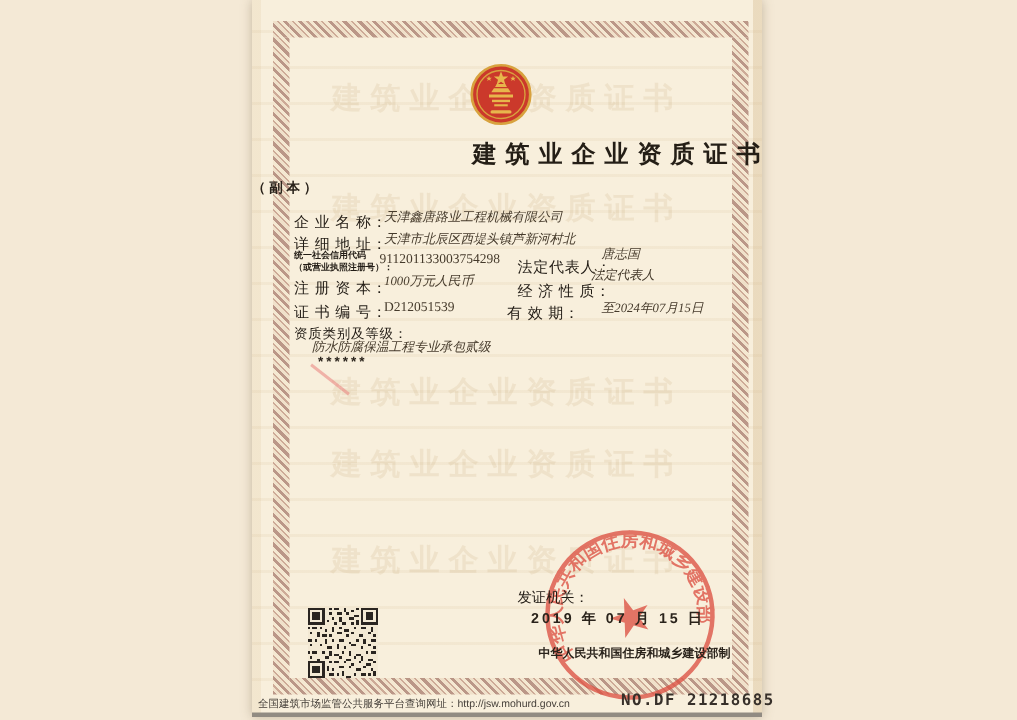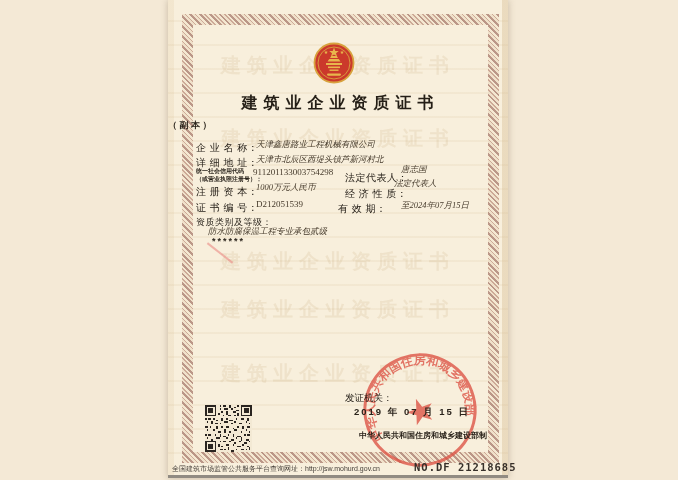--- a/index.html
+++ b/index.html
@@ -12,21 +12,21 @@
       linear-gradient(90deg, rgba(226,204,166,0.25) 0 6px, rgba(0,0,0,0) 6px 334px, rgba(214,188,146,0.4) 334px 340px);
     box-shadow:0 0 7px rgba(110,90,60,0.35);}
   .lace{position:absolute;left:14px;top:14px;right:9px;bottom:15px;
     border:11px solid transparent;
     border-image:repeating-linear-gradient(45deg,#b1887a 0 2px,rgba(238,221,197,0.95) 2px 4px,#c69e8c 4px 5px,rgba(243,230,207,0.95) 5px 7px) 11;
     opacity:0.85;}
   .wm{position:absolute;left:0;width:100%;text-align:center;white-space:nowrap;
     font-size:20px;font-weight:bold;letter-spacing:6px;color:rgba(186,152,104,0.15);
     font-family:"Liberation Serif",serif;pointer-events:none;}
   .emblem{position:absolute;left:145px;top:42px;width:42px;height:42px;}
-  .title{position:absolute;left:0;top:93px;width:100%;text-align:center;
+  .title{position:absolute;left:0;top:93px;width:100%;text-align:right;
     font-size:16px;font-weight:bold;color:#241e16;letter-spacing:1px;
     font-family:"Liberation Serif",serif;}
   .subtitle{position:absolute;left:0;top:119px;width:100%;text-align:left;
     font-size:9px;font-weight:bold;color:#2a231b;}
   .lbl{position:absolute;font-size:10px;font-weight:normal;color:#221c15;letter-spacing:0.5px;white-space:nowrap;}
   .lbl-sm{position:absolute;font-size:6px;font-weight:bold;color:#221c15;line-height:1.25;white-space:nowrap;}
   .val{position:absolute;font-size:8.5px;font-style:italic;color:#453a2b;white-space:nowrap;
     font-family:"Liberation Serif",serif;}
   .val-num{font-style:normal;font-family:"Liberation Serif",serif;}
   .stars{position:absolute;font-size:9px;font-weight:bold;color:#2a231b;letter-spacing:2px;}

